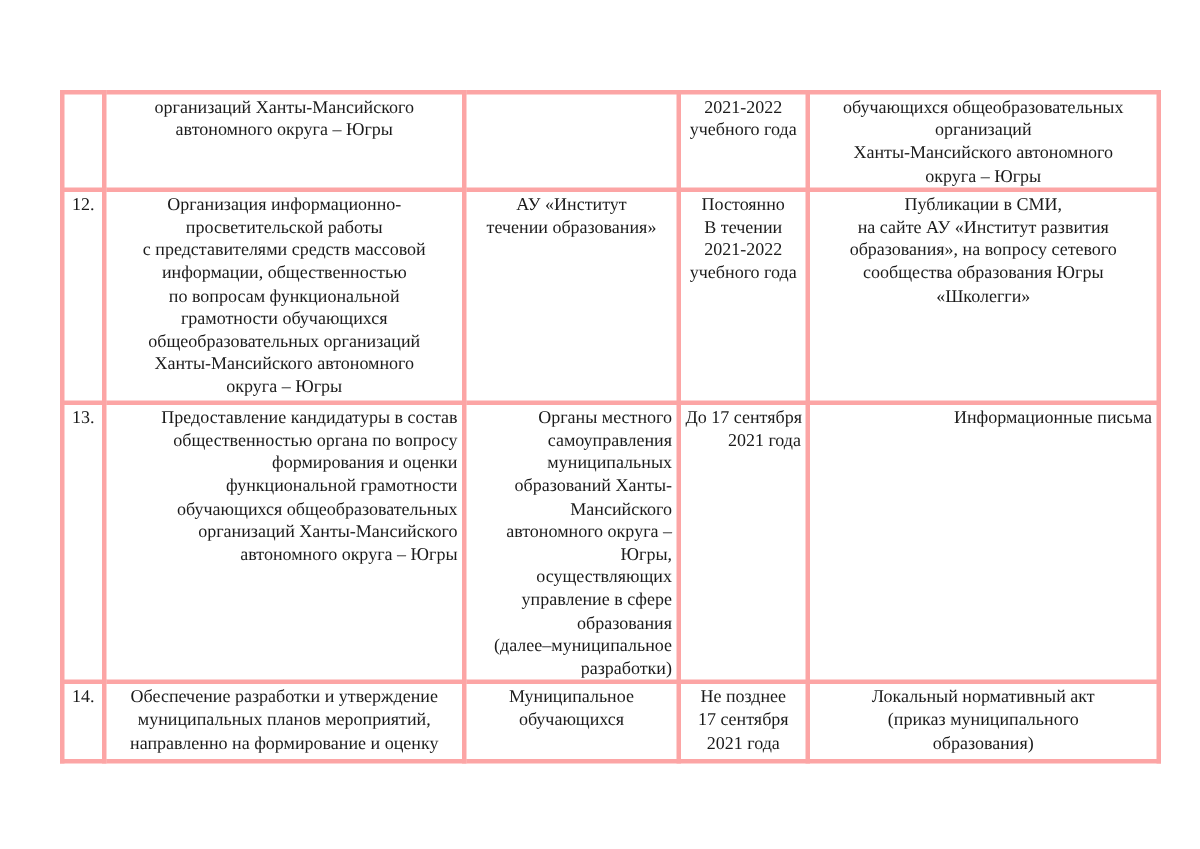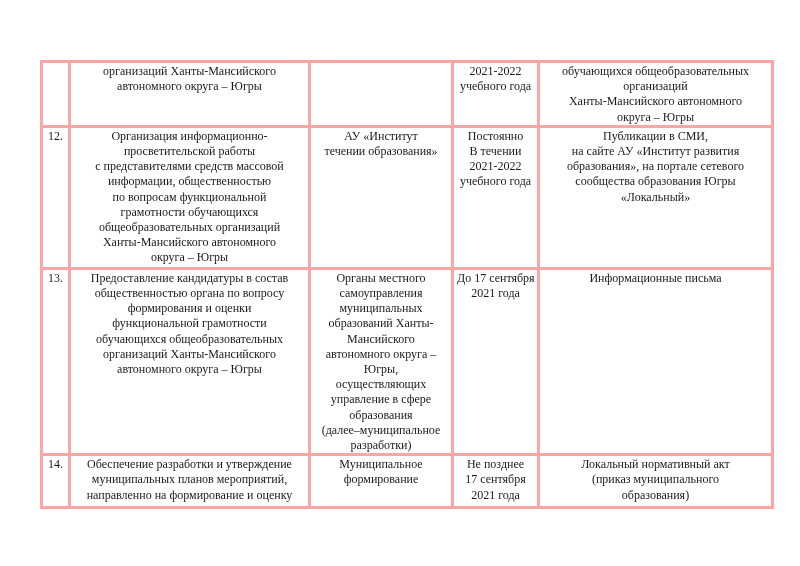--- a/index.html
+++ b/index.html
@@ -8,21 +8,21 @@
   table.plan { position: absolute; left: 40px; top: 60px; border-collapse: collapse;
                table-layout: fixed; width: 731px; }
   table.plan td { border: 3px solid #fca5a5; vertical-align: top; padding: 1px 3px 0 3px;
                   font-size: 12px; line-height: 15.2px; text-align: center; }
   table.plan td.num { text-align: center; padding-left: 2px; padding-right: 2px; }
   .line { display: block; white-space: nowrap; }
   col.c1 { width: 28px; } col.c2 { width: 240px; } col.c3 { width: 143px; }
   col.c4 { width: 86px; } col.c5 { width: 234px; }
   tr.r0 td { height: 60px; }
   tr.r12 td { height: 138px; }
-  tr.r13 td { height: 180px; }
+  tr.r13 td { height: 180px; text-align: right; }
   tr.r14 td { height: 49px; }
 </style>
 </head>
 <body>
 
 <table class="plan">
   <colgroup>
       <col class="c1">
       <col class="c2">
       <col class="c3">
@@ -67,23 +67,23 @@
         </td>
         <td>
           <span class="line">Постоянно</span>
           <span class="line">В течении</span>
           <span class="line">2021-2022</span>
           <span class="line">учебного года</span>
         </td>
         <td>
           <span class="line">Публикации в СМИ,</span>
           <span class="line">на сайте АУ «Институт развития</span>
-          <span class="line">образования», на портале сетевого</span>
+          <span class="line">образования», на вопросу сетевого</span>
           <span class="line">сообщества образования Югры</span>
-          <span class="line">«Локальный»</span>
+          <span class="line">«Школегги»</span>
         </td>
       </tr>
       <tr class="r13">
         <td class="num">13.</td>
         <td>
           <span class="line">Предоставление кандидатуры в состав</span>
           <span class="line">общественностью органа по вопросу</span>
           <span class="line">формирования и оценки</span>
           <span class="line">функциональной грамотности</span>
           <span class="line">обучающихся общеобразовательных</span>
@@ -114,21 +114,21 @@
       </tr>
       <tr class="r14">
         <td class="num">14.</td>
         <td>
           <span class="line">Обеспечение разработки и утверждение</span>
           <span class="line">муниципальных планов мероприятий,</span>
           <span class="line">направленно на формирование и оценку</span>
         </td>
         <td>
           <span class="line">Муниципальное</span>
-          <span class="line">формирование</span>
+          <span class="line">обучающихся</span>
         </td>
         <td>
           <span class="line">Не  позднее</span>
           <span class="line">17 сентября</span>
           <span class="line">2021 года</span>
         </td>
         <td>
           <span class="line">Локальный нормативный акт</span>
           <span class="line">(приказ муниципального</span>
           <span class="line">образования)</span>

